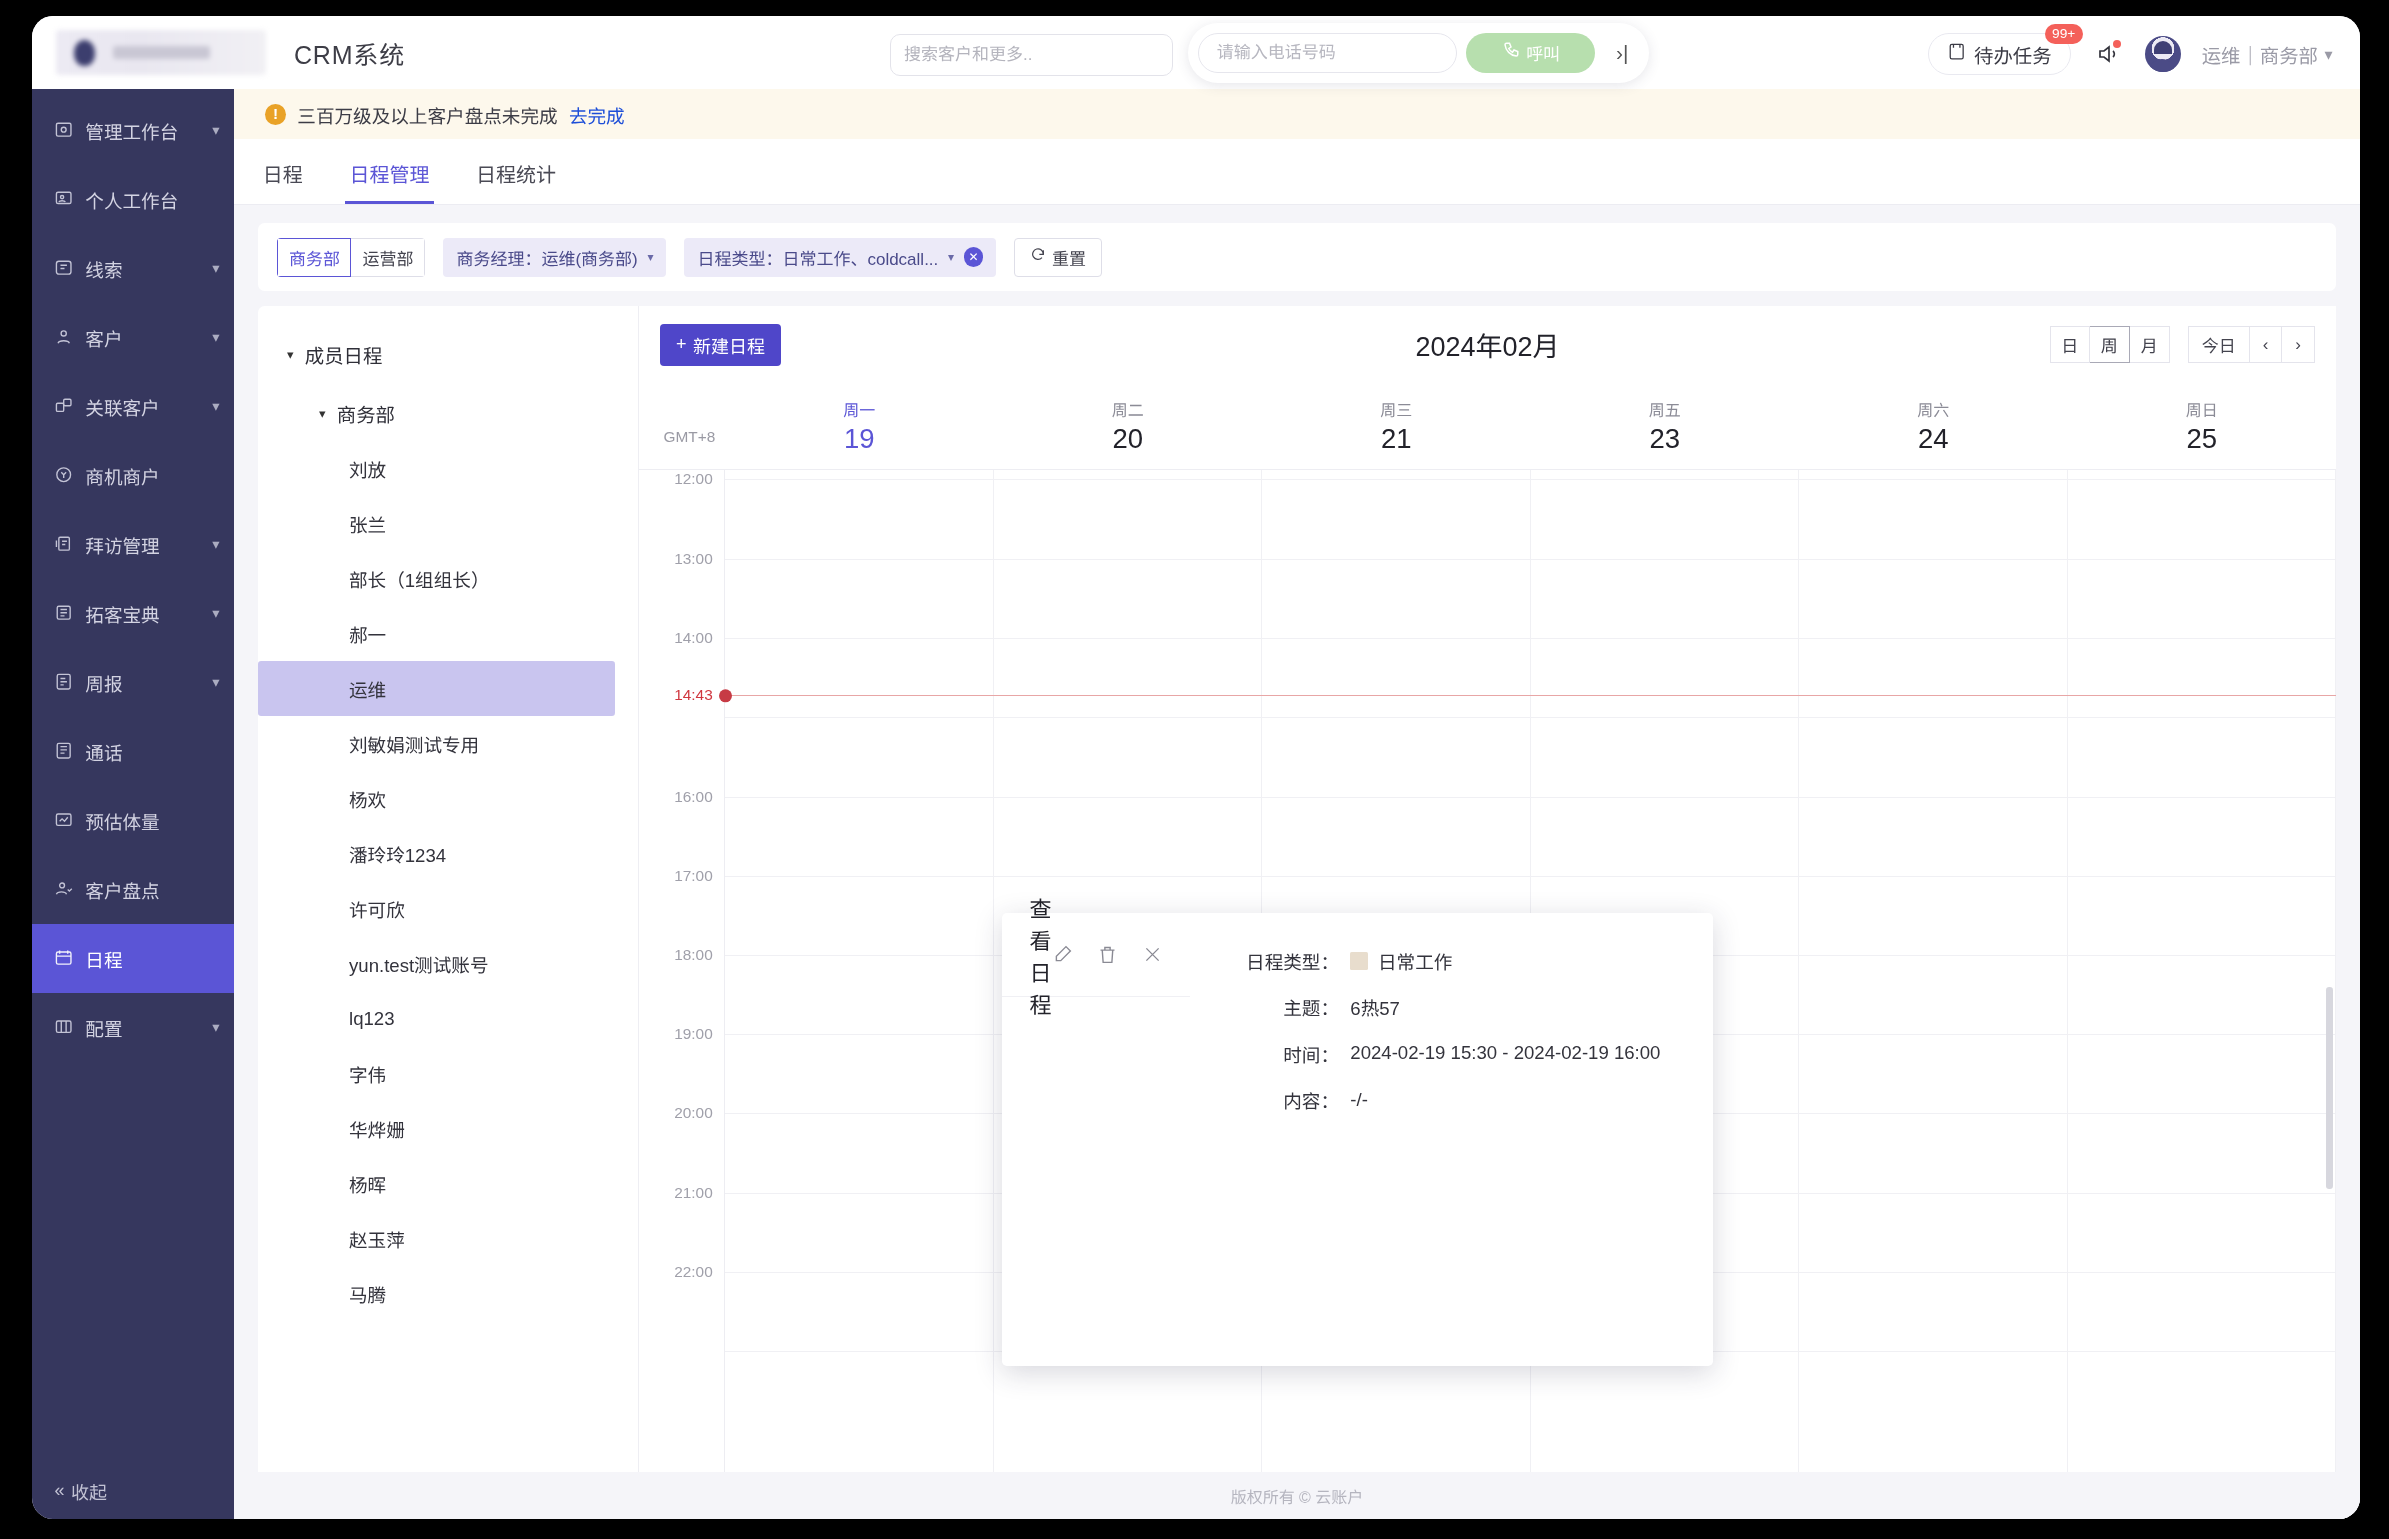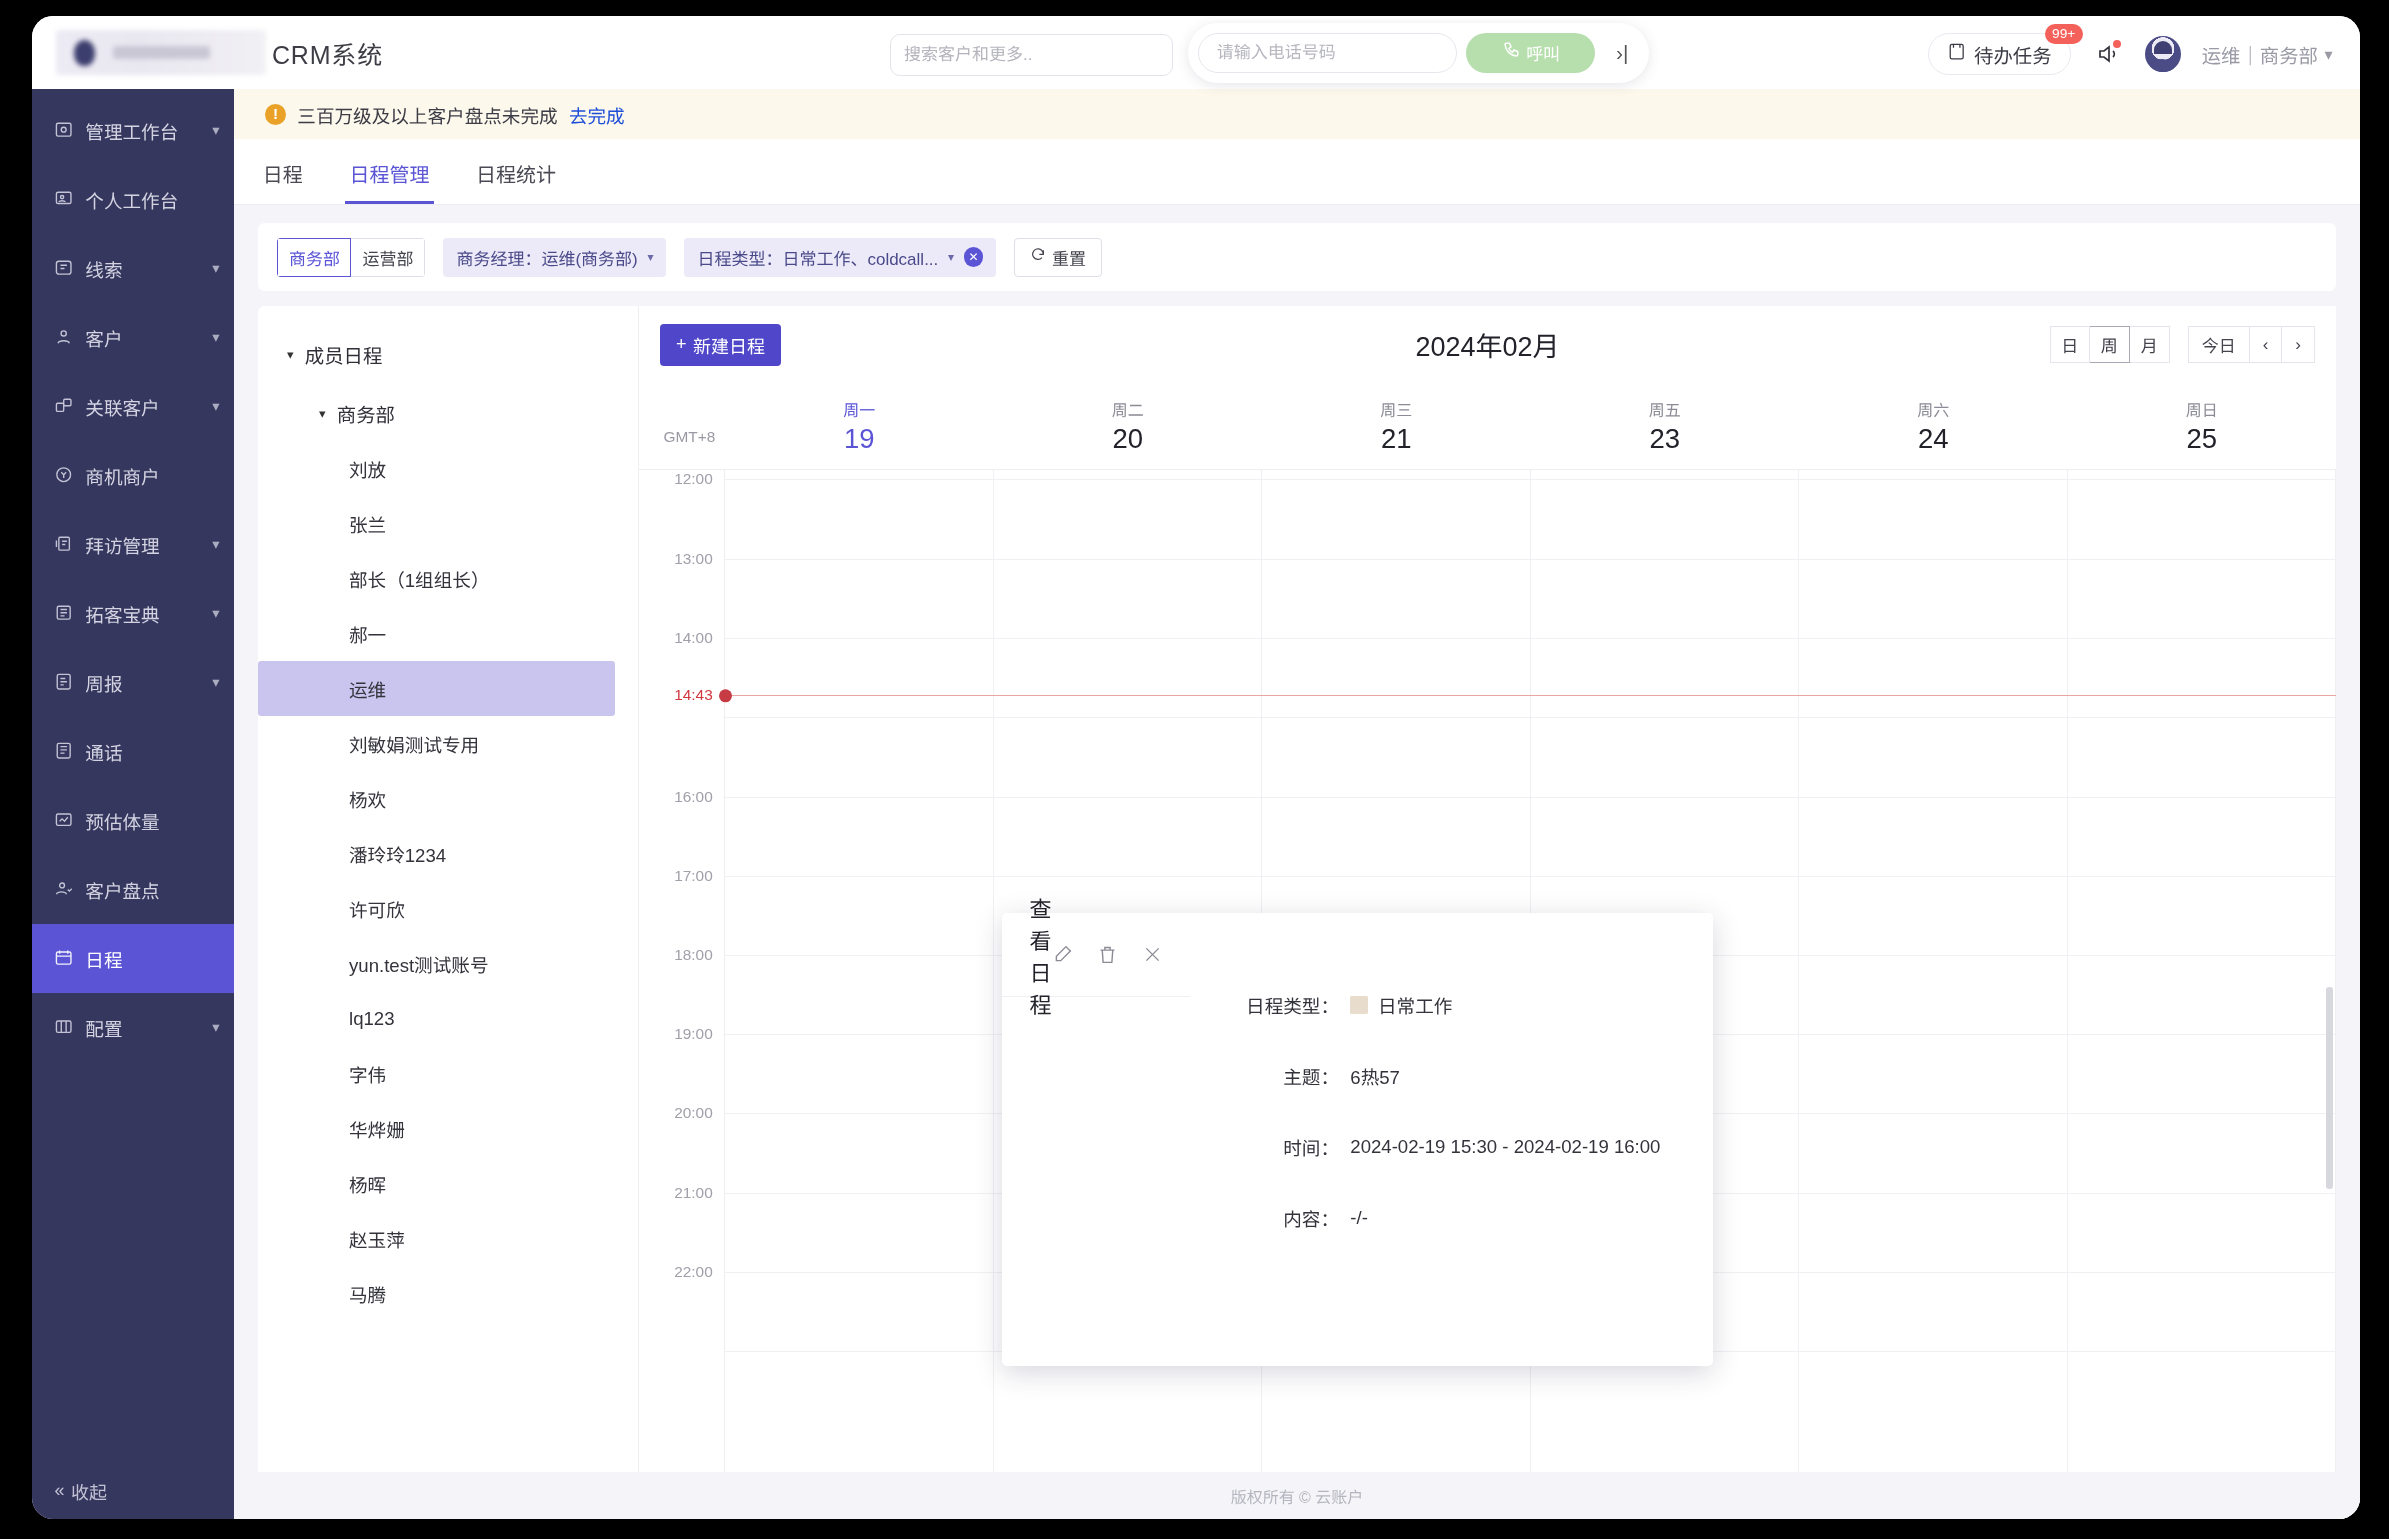--- a/index.html
+++ b/index.html
@@ -46,21 +46,21 @@
     border-radius: 50% 50% 45% 45%;
   }
   .logo-box::after {
     content:"";
     position:absolute; left:57px; top:16px;
     width:97px; height:13px;
     background:#c9c7d4;
     border-radius:2.4px;
   }
   .app-title {
-    margin-left: 6px;
+    margin-left: 28px;
     font-size: 25px;
     color: #3d3d46;
     letter-spacing: 0.8px;
   }
   .search-wrap {
     position: absolute;
     left: 858px; top: 18px;
     width: 283px; height: 42px;
   }
   .search-input {
@@ -557,21 +557,21 @@
     height: 84px;
     display: flex; align-items: center;
     padding: 0 27.5px;
     border-bottom: 0.8px solid #f0f0f4;
     flex: 0 0 84px;
   }
   .popup-title { font-size: 22px; color: #22222a; }
   .popup-acts { margin-left: auto; display: flex; gap: 24px; align-items: center; }
   .popup-act { cursor: pointer; color: #8a8a94; display:flex; }
   .popup-body { padding: 34px 39px 0 39px; font-size: 18.6px; color: #33333c; }
-  .prow { display: flex; margin-bottom: 19.4px; align-items: center; margin-top: 44px; }
+  .prow { display: flex; margin-bottom: 19.4px; align-items: center; }
   .plabel { width: 110px; text-align: right; color: #33333c; flex: 0 0 110px; }
   .pval { margin-left: 11.3px; display:flex; align-items:center; gap: 9.7px; }
   .color-swatch { width: 18px; height: 18px; background: #e8ddcd; border-radius: 1.6px; display:inline-block; }
 
   .footer {
     height: 47px;
     flex: 0 0 47px;
     display: flex; align-items: center; justify-content: center;
     font-size: 16px;
     color: #b5b5bf;

